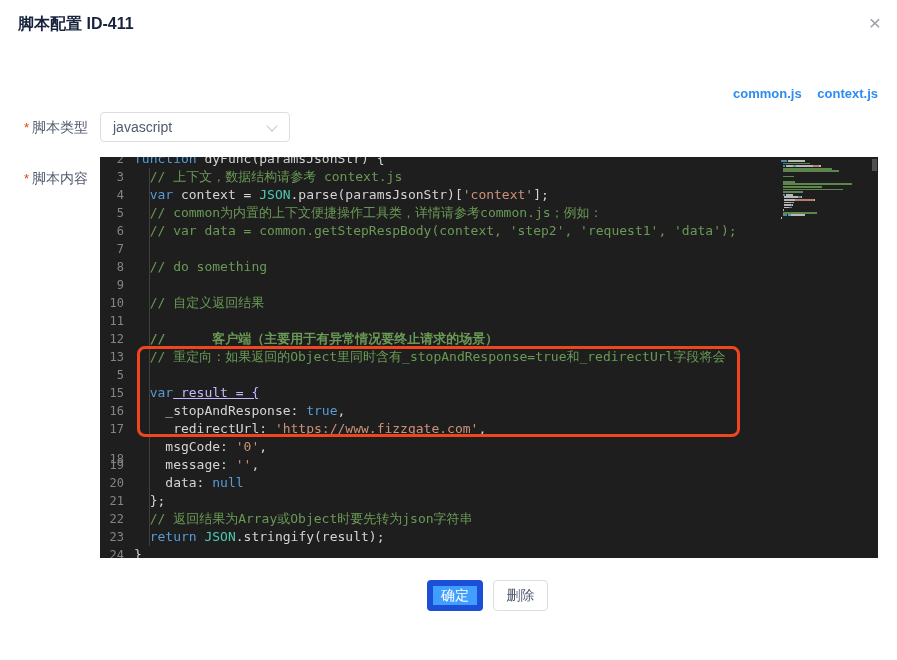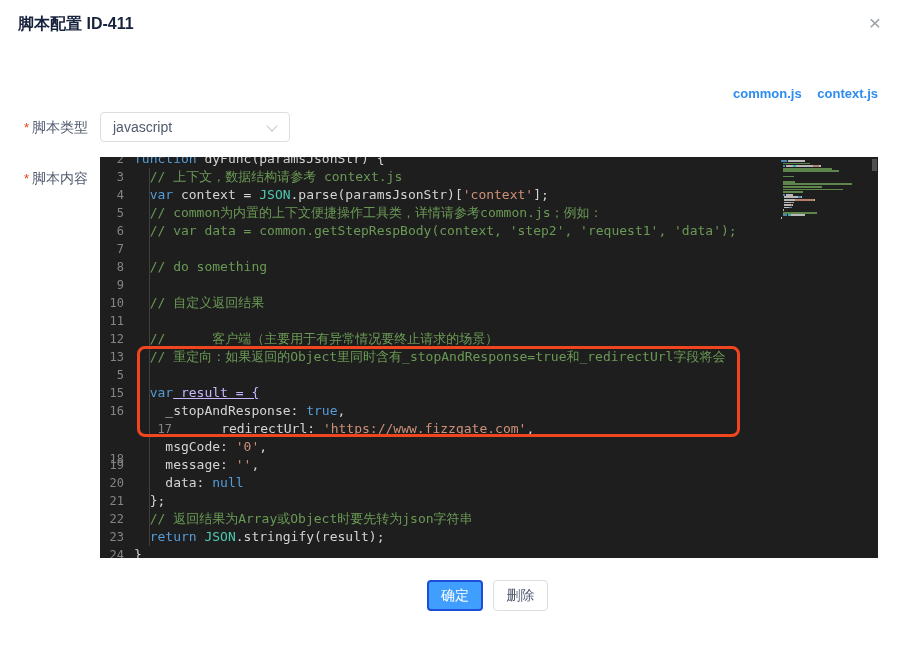--- a/index.html
+++ b/index.html
@@ -40,21 +40,21 @@
   .annotation-rect { position: absolute; left: 37px; top: 189px; width: 603px; height: 91px;
     border: 3px solid #f0461f; border-radius: 8px; z-index: 6; pointer-events: none; }
   .minimap { position: absolute; left: 681px; top: 3px; width: 91px; z-index: 2; }
   .mini-line { display: flex; height: 1.8px; margin-bottom: 0.8px; }
   .mini-line span { height: 100%; opacity: 0.85; flex: none; }
   .scroll-thumb { position: absolute; right: 1px; top: 2px; width: 5px; height: 12px;
     background: #515151; z-index: 7; cursor: pointer; }
 
   .btn { position: absolute; top: 580px; height: 31px; border-radius: 4px;
     font-size: 14px; font-family: "Liberation Sans", sans-serif; cursor: pointer; }
-  .btn-confirm { left: 427px; width: 56px; background: #409eff; border: 2px solid #1d4ed8; color: #fff; }
+  .btn-confirm { left: 427px; width: 56px; background: #409eff; border: 6px solid #1d4ed8; color: #fff; }
   .btn-delete { left: 493px; width: 55px; background: #fff; border: 1px solid #dcdee2; color: #515a6e; }
 </style>
 </head>
 <body>
 
 <div class="stage">
 
   <div class="modal-title">脚本配置 ID-411</div>
   <div class="close">×</div>
 
@@ -81,26 +81,26 @@
         <div class="code-line"><span class="line-no" style="color: rgb(133, 133, 133);">2</span><span class="line-text"><span style="color: rgb(86, 156, 214);">function</span><span style="color: rgb(212, 212, 212);"> dyFunc(paramsJsonStr) {</span></span></div>
         <div class="code-line"><span class="line-no" style="color: rgb(133, 133, 133);">3</span><span class="line-text"><span style="color: rgb(212, 212, 212);">  </span><span style="color: rgb(106, 153, 85);">// 上下文，数据结构请参考 context.js</span></span></div>
         <div class="code-line"><span class="line-no" style="color: rgb(133, 133, 133);">4</span><span class="line-text"><span style="color: rgb(212, 212, 212);">  </span><span style="color: rgb(86, 156, 214);">var</span><span style="color: rgb(212, 212, 212);"> context = </span><span style="color: rgb(78, 201, 176);">JSON</span><span style="color: rgb(212, 212, 212);">.parse(paramsJsonStr)[</span><span style="color: rgb(206, 145, 120);">'context'</span><span style="color: rgb(212, 212, 212);">];</span></span></div>
         <div class="code-line"><span class="line-no" style="color: rgb(133, 133, 133);">5</span><span class="line-text"><span style="color: rgb(212, 212, 212);">  </span><span style="color: rgb(106, 153, 85);">// common为内置的上下文便捷操作工具类，详情请参考common.js；例如：</span></span></div>
         <div class="code-line"><span class="line-no" style="color: rgb(133, 133, 133);">6</span><span class="line-text"><span style="color: rgb(212, 212, 212);">  </span><span style="color: rgb(106, 153, 85);">// var data = common.getStepRespBody(context, 'step2', 'request1', 'data');</span></span></div>
         <div class="code-line"><span class="line-no" style="color: rgb(133, 133, 133);">7</span><span class="line-text"></span></div>
         <div class="code-line"><span class="line-no" style="color: rgb(133, 133, 133);">8</span><span class="line-text"><span style="color: rgb(212, 212, 212);">  </span><span style="color: rgb(106, 153, 85);">// do something</span></span></div>
         <div class="code-line"><span class="line-no" style="color: rgb(133, 133, 133);">9</span><span class="line-text"></span></div>
         <div class="code-line"><span class="line-no" style="color: rgb(133, 133, 133);">10</span><span class="line-text"><span style="color: rgb(212, 212, 212);">  </span><span style="color: rgb(106, 153, 85);">// 自定义返回结果</span></span></div>
         <div class="code-line"><span class="line-no" style="color: rgb(133, 133, 133);">11</span><span class="line-text"><span style="color: rgb(212, 212, 212);">  </span></span></div>
-        <div class="code-line"><span class="line-no" style="color: rgb(133, 133, 133);">12</span><span class="line-text"><span style="color: rgb(212, 212, 212);">  </span><span style="color: rgb(106, 153, 85);">//      客户端（主要用于有异常情况要终止请求的场景）</span></span></div>
+        <div class="code-line"><span class="line-no" style="color: rgb(133, 133, 133);">12</span><span class="line-text"><span style="color: rgb(212, 212, 212);">  </span><span style="color: rgb(106, 153, 85); font-weight: bold;">//      客户端（主要用于有异常情况要终止请求的场景）</span></span></div>
         <div class="code-line"><span class="line-no" style="color: rgb(133, 133, 133);">13</span><span class="line-text"><span style="color: rgb(212, 212, 212);">  </span><span style="color: rgb(106, 153, 85);">// 重定向：如果返回的Object里同时含有_stopAndResponse=true和_redirectUrl字段将会</span></span></div>
         <div class="code-line"><span class="line-no" style="color: rgb(133, 133, 133);">5</span><span class="line-text"><span style="color: rgb(212, 212, 212);">  </span></span></div>
         <div class="code-line"><span class="line-no" style="color: rgb(133, 133, 133);">15</span><span class="line-text"><span style="color: rgb(212, 212, 212);">  </span><span style="color: rgb(86, 156, 214);">var</span><span style="color: #c4b5fd; text-decoration: underline;"> result = {</span></span></div>
         <div class="code-line"><span class="line-no" style="color: rgb(133, 133, 133);">16</span><span class="line-text"><span style="color: rgb(212, 212, 212);">    _stopAndResponse: </span><span style="color: rgb(86, 156, 214);">true</span><span style="color: rgb(212, 212, 212);">,</span></span></div>
-        <div class="code-line"><span class="line-no" style="color: rgb(133, 133, 133); margin-left: 48px;">17</span><span class="line-text"><span style="color: rgb(212, 212, 212);">    _redirectUrl: </span><span style="color: rgb(206, 145, 120);">'https://www.fizzgate.com'</span><span style="color: rgb(212, 212, 212);">,</span></span></div>
+        <div class="code-line"><span class="line-no" style="color: rgb(133, 133, 133);">17</span><span class="line-text"><span style="color: rgb(212, 212, 212);">    _redirectUrl: </span><span style="color: rgb(206, 145, 120);">'https://www.fizzgate.com'</span><span style="color: rgb(212, 212, 212);">,</span></span></div>
         <div class="code-line"><span class="line-no" style="color: rgb(133, 133, 133); margin-top: 12px;">18</span><span class="line-text"><span style="color: rgb(212, 212, 212);">    msgCode: </span><span style="color: rgb(206, 145, 120);">'0'</span><span style="color: rgb(212, 212, 212);">,</span></span></div>
         <div class="code-line"><span class="line-no" style="color: rgb(133, 133, 133);">19</span><span class="line-text"><span style="color: rgb(212, 212, 212);">    message: </span><span style="color: rgb(206, 145, 120);">''</span><span style="color: rgb(212, 212, 212);">,</span></span></div>
         <div class="code-line"><span class="line-no" style="color: rgb(133, 133, 133);">20</span><span class="line-text"><span style="color: rgb(212, 212, 212);">    data: </span><span style="color: rgb(86, 156, 214);">null</span></span></div>
         <div class="code-line"><span class="line-no" style="color: rgb(133, 133, 133);">21</span><span class="line-text"><span style="color: rgb(212, 212, 212);">  };</span></span></div>
         <div class="code-line"><span class="line-no" style="color: rgb(133, 133, 133);">22</span><span class="line-text"><span style="color: rgb(212, 212, 212);">  </span><span style="color: rgb(106, 153, 85);">// 返回结果为Array或Object时要先转为json字符串</span></span></div>
         <div class="code-line"><span class="line-no" style="color: rgb(133, 133, 133);">23</span><span class="line-text"><span style="color: rgb(212, 212, 212);">  </span><span style="color: rgb(86, 156, 214);">return</span><span style="color: rgb(212, 212, 212);"> </span><span style="color: rgb(78, 201, 176);">JSON</span><span style="color: rgb(212, 212, 212);">.stringify(result);</span></span></div>
         <div class="code-line"><span class="line-no" style="color: rgb(133, 133, 133);">24</span><span class="line-text"><span style="color: rgb(212, 212, 212);">}</span></span></div>
       </div>
     <div class="annotation-rect" style="border-color: rgb(240, 70, 31);"></div>
     <div class="minimap">

